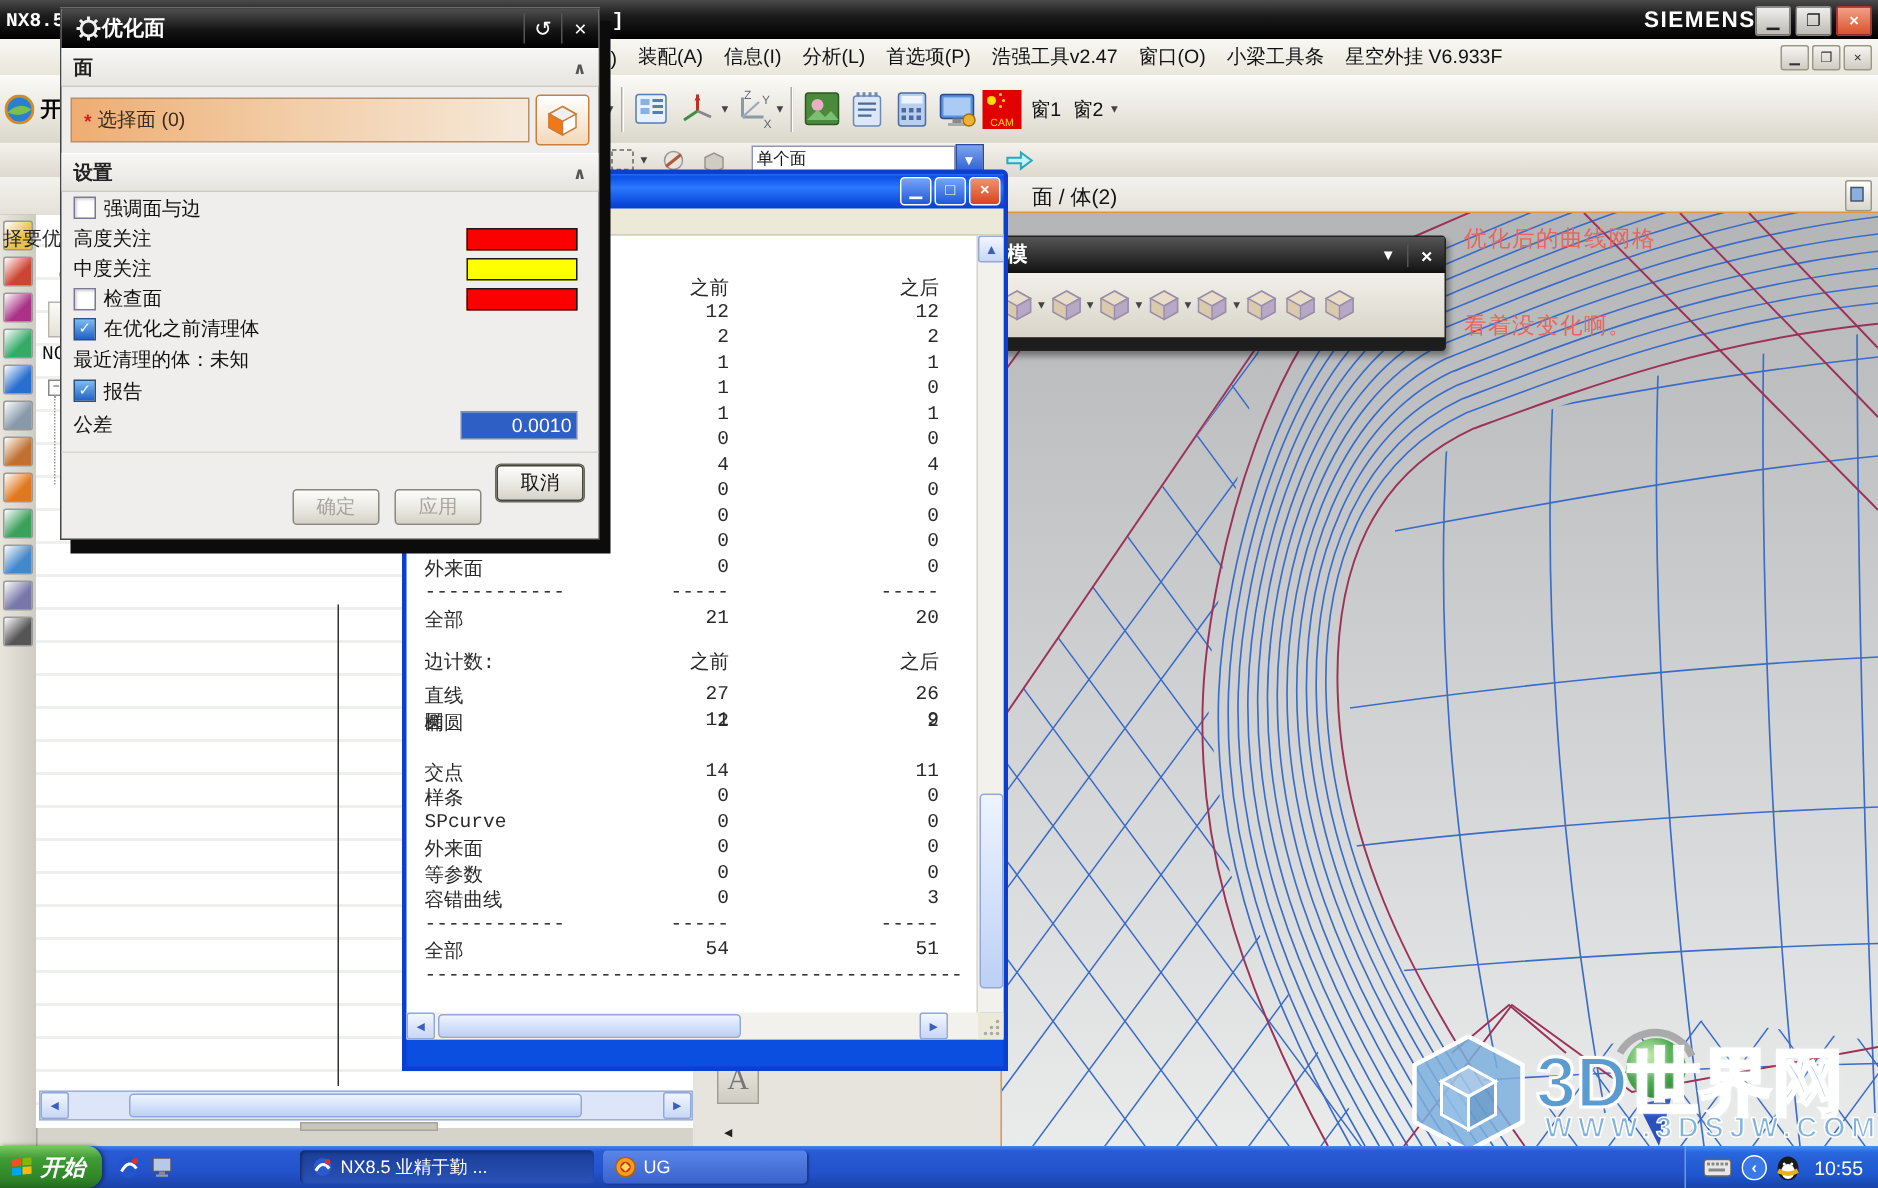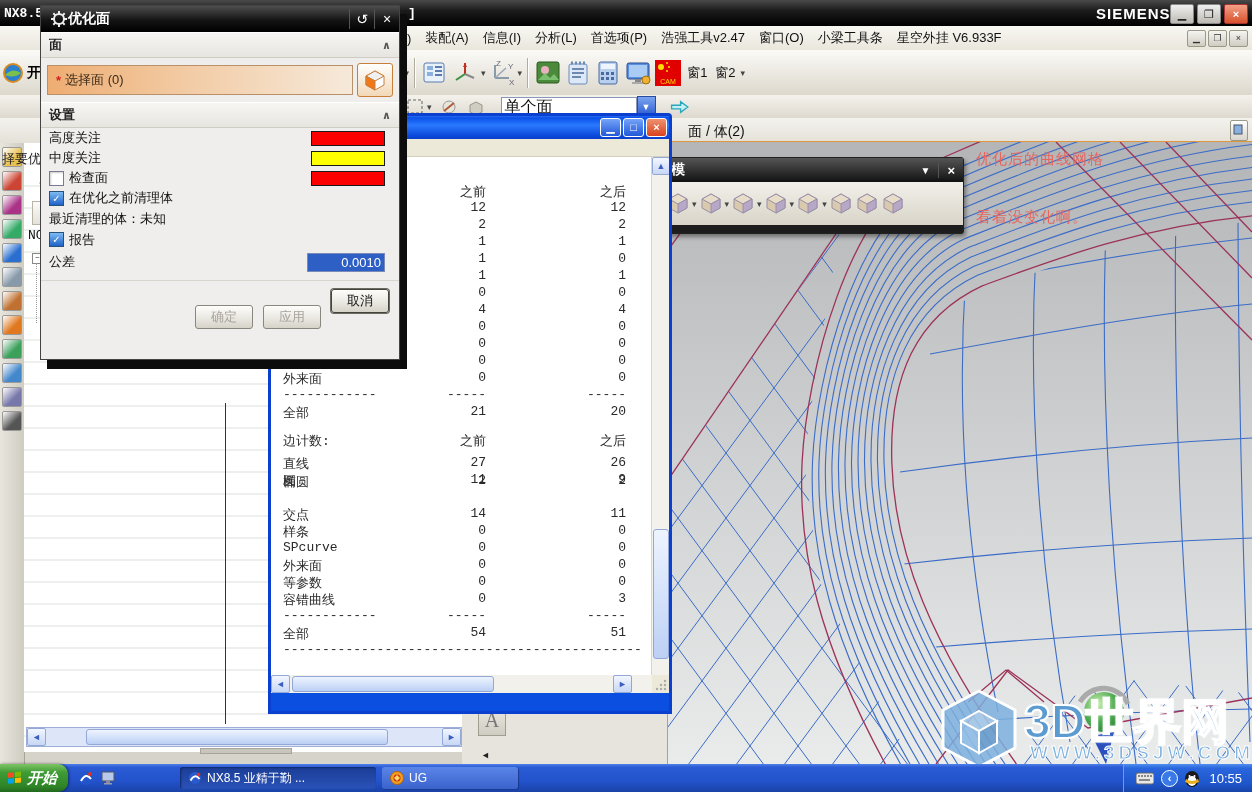--- a/index.html
+++ b/index.html
@@ -272,21 +272,21 @@
         </svg>
       <span class="ddarr">▾</span>
       <svg width="22" height="18" style="margin-left:6px">
           <circle cx="10" cy="9" r="6" fill="#e8e5dd" stroke="#999"></circle>
           <path d="M5 13 L15 5" stroke="#b05a3a" stroke-width="2"></path>
         </svg>
       <svg width="22" height="18" style="margin-left:4px">
           <path d="M5 7 l6-3 6 3 v7 l-6 3 -6-3z" fill="#cfccc2" stroke="#9a968a"></path>
         </svg>
       <div style="margin-left:14px;display:flex;align-items:center">
-        <div style="width:128px;height:17px;border:1px solid #8a96b8;background:#fff;font-size:16px;padding:0 3px;line-height:17px;color:#111">单个面</div>
+        <div style="width:128px;height:17px;border:1px solid #8a96b8;background:#fff;font-size:11px;padding:0 3px;line-height:17px;color:#111">单个面</div>
         <div style="width:17px;height:19px;background:linear-gradient(180deg,#7aa4f0,#2a5ad0);border:1px solid #2a4aa0;color:#fff;font-size:9px;display:flex;align-items:center;justify-content:center">▼</div>
       </div>
       <svg width="24" height="18" style="margin-left:12px">
         <path d="M3 9 h10 v-4 l8 6 -8 6 v-4 h-10z" fill="#c8f0f4" stroke="#28a8bc" stroke-width="1.5" transform="scale(0.9) translate(1,-1)"></path>
         </svg>
     </div>
   </div>
 
   <div class="abs cuebar">
     <span style="position:absolute;left:688px;top:5px">面 / 体(2)</span>
@@ -565,20 +565,24 @@
             <path d="M12 3 l9 5 v9 l-9 5 -9-5 v-9z" fill="#fff" stroke="#c87f3a"></path>
             <path d="M12 3 l9 5 -9 5 -9-5z" fill="#f0f0f0" stroke="#c87f3a"></path>
             <path d="M3 8 l9 5 v9 l-9-5z" fill="#f07818" stroke="#c87f3a"></path>
           </svg>
       </div>
     </div>
     <div class="sechead">
       <span>设置</span>
       <span class="caret">∧</span>
     </div>
+    <div class="drow">
+      <div class="cb"></div>
+      <span>强调面与边</span>
+    </div>
     <div class="drow" style="height:20px">
       <span>高度关注</span>
       <div class="swatch" id="swHigh" style="background: rgb(252, 0, 0);"></div>
     </div>
     <div class="drow" style="height:20px">
       <span>中度关注</span>
       <div class="swatch" id="swMid" style="background: rgb(255, 255, 0);"></div>
     </div>
     <div class="drow" style="height:20px">
       <div class="cb"></div>
@@ -624,21 +628,21 @@
     <svg width="16" height="16" style="margin-left:10px">
       <circle cx="8" cy="8" r="7" fill="#2255cc"></circle>
         <path d="M3 11 Q8 2 13 9" stroke="#fff" stroke-width="2" fill="none"></path>
         <circle cx="12" cy="4" r="2" fill="#e03020"></circle>
       </svg>
     <svg width="16" height="16" style="margin-left:6px">
       <rect x="2" y="2" width="12" height="9" fill="#b8c8e8" stroke="#556"></rect>
         <rect x="6" y="11" width="4" height="2" fill="#889"></rect>
         <rect x="4" y="13" width="8" height="1.5" fill="#99a"></rect>
       </svg>
-    <div class="task active" style="margin-left:64px">
+    <div class="task active" style="margin-left:84px">
       <svg width="14" height="14" style="margin-right:5px">
         <circle cx="7" cy="7" r="6" fill="#2a5ad0"></circle>
           <path d="M2.5 9.5 Q7 2 11.5 8" stroke="#fff" stroke-width="2" fill="none"></path>
           <circle cx="10.5" cy="3.5" r="1.8" fill="#e03020"></circle>
         </svg>
       <span>NX8.5 业精于勤 ...</span>
     </div>
     <div class="task idle">
       <svg width="14" height="14" style="margin-right:5px">
         <circle cx="7" cy="7" r="6.5" fill="#f0a020" stroke="#b06010"></circle>

